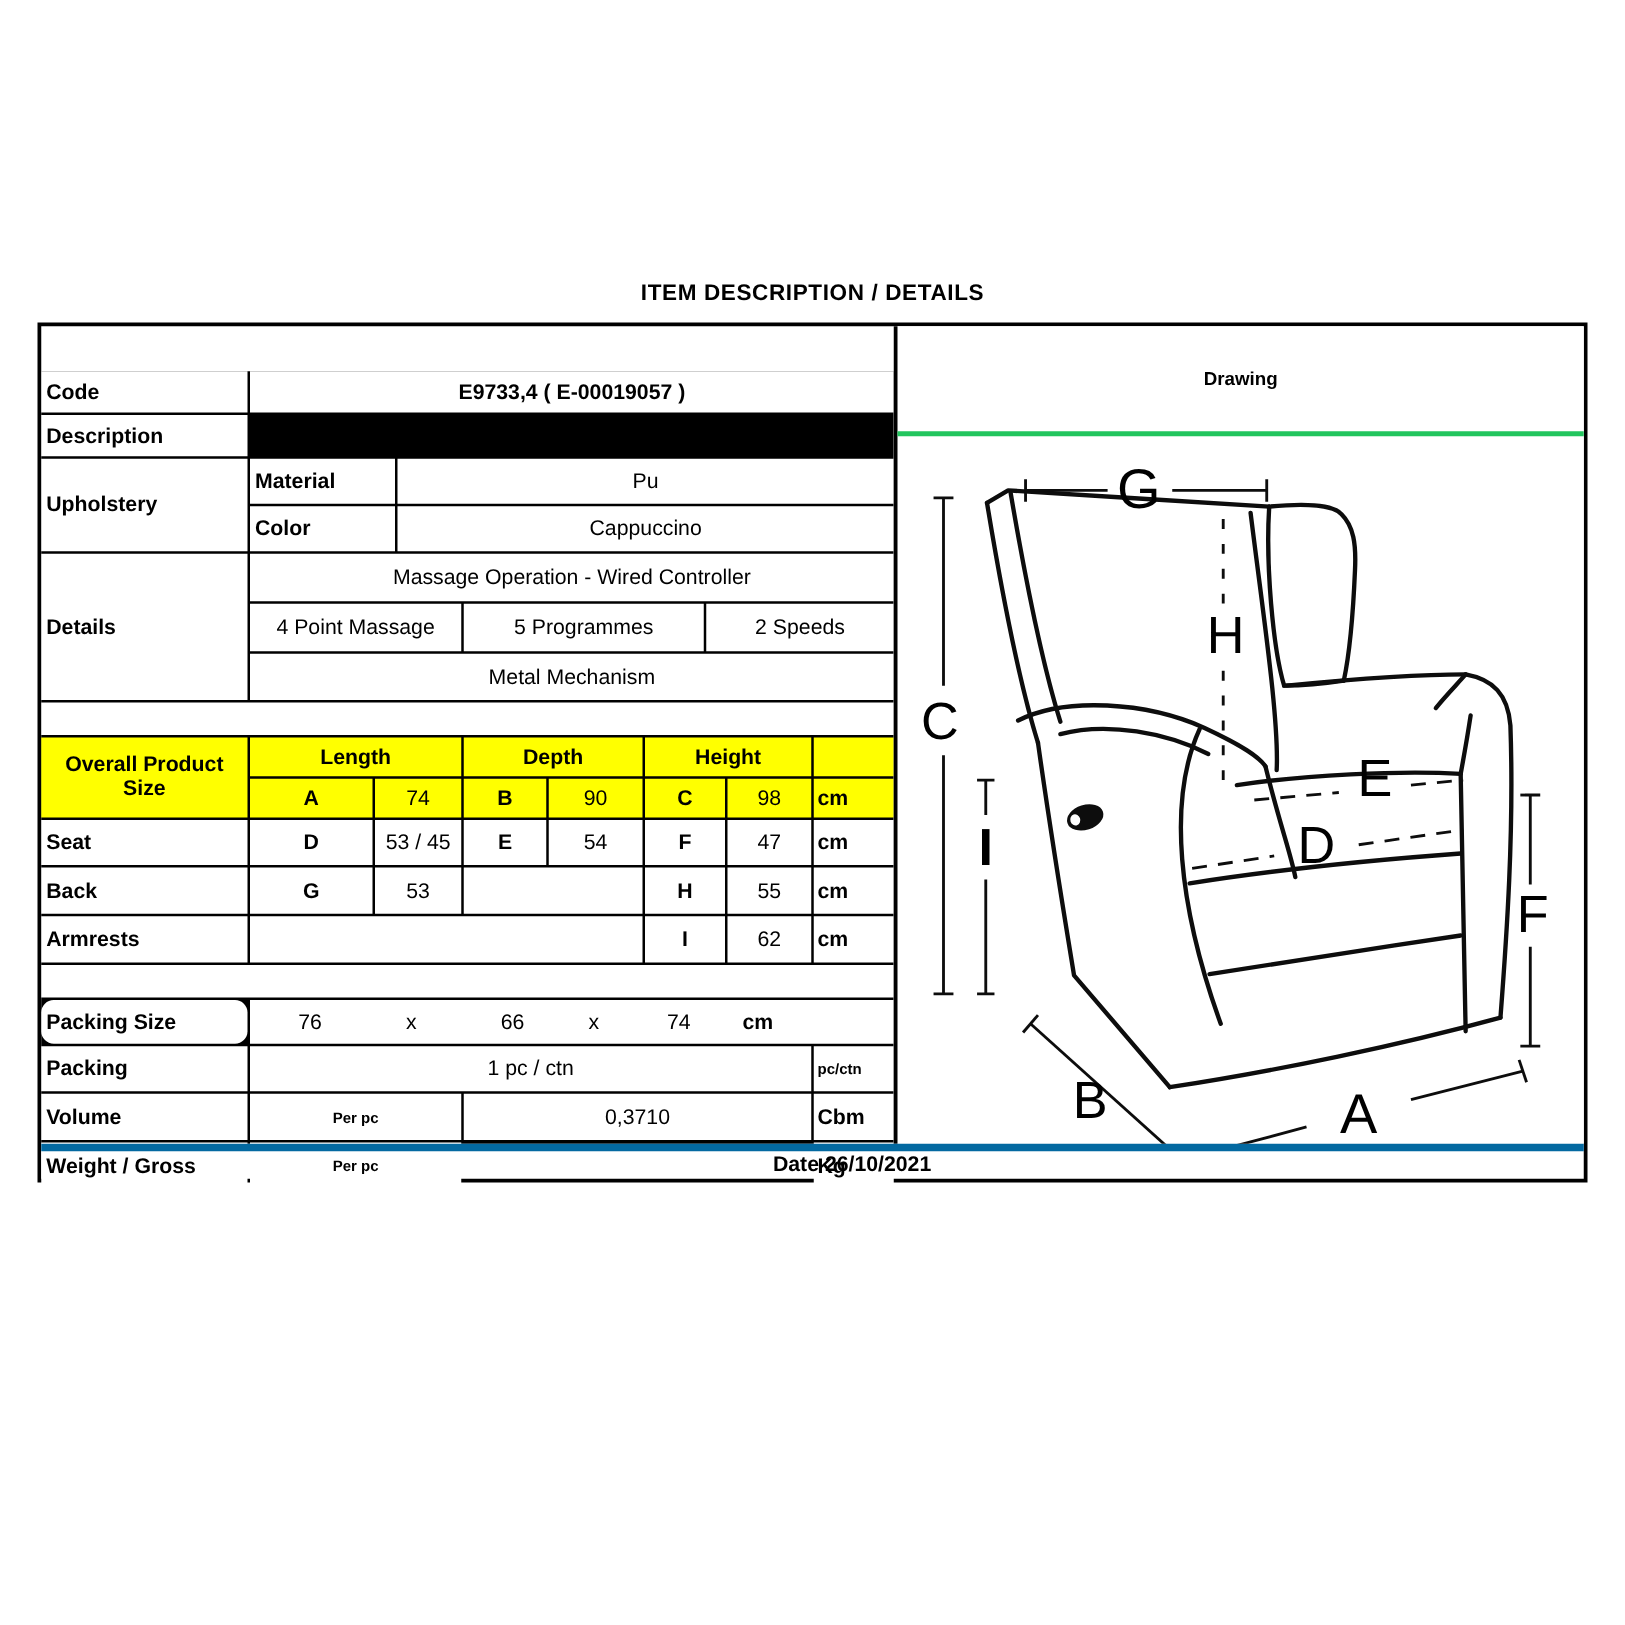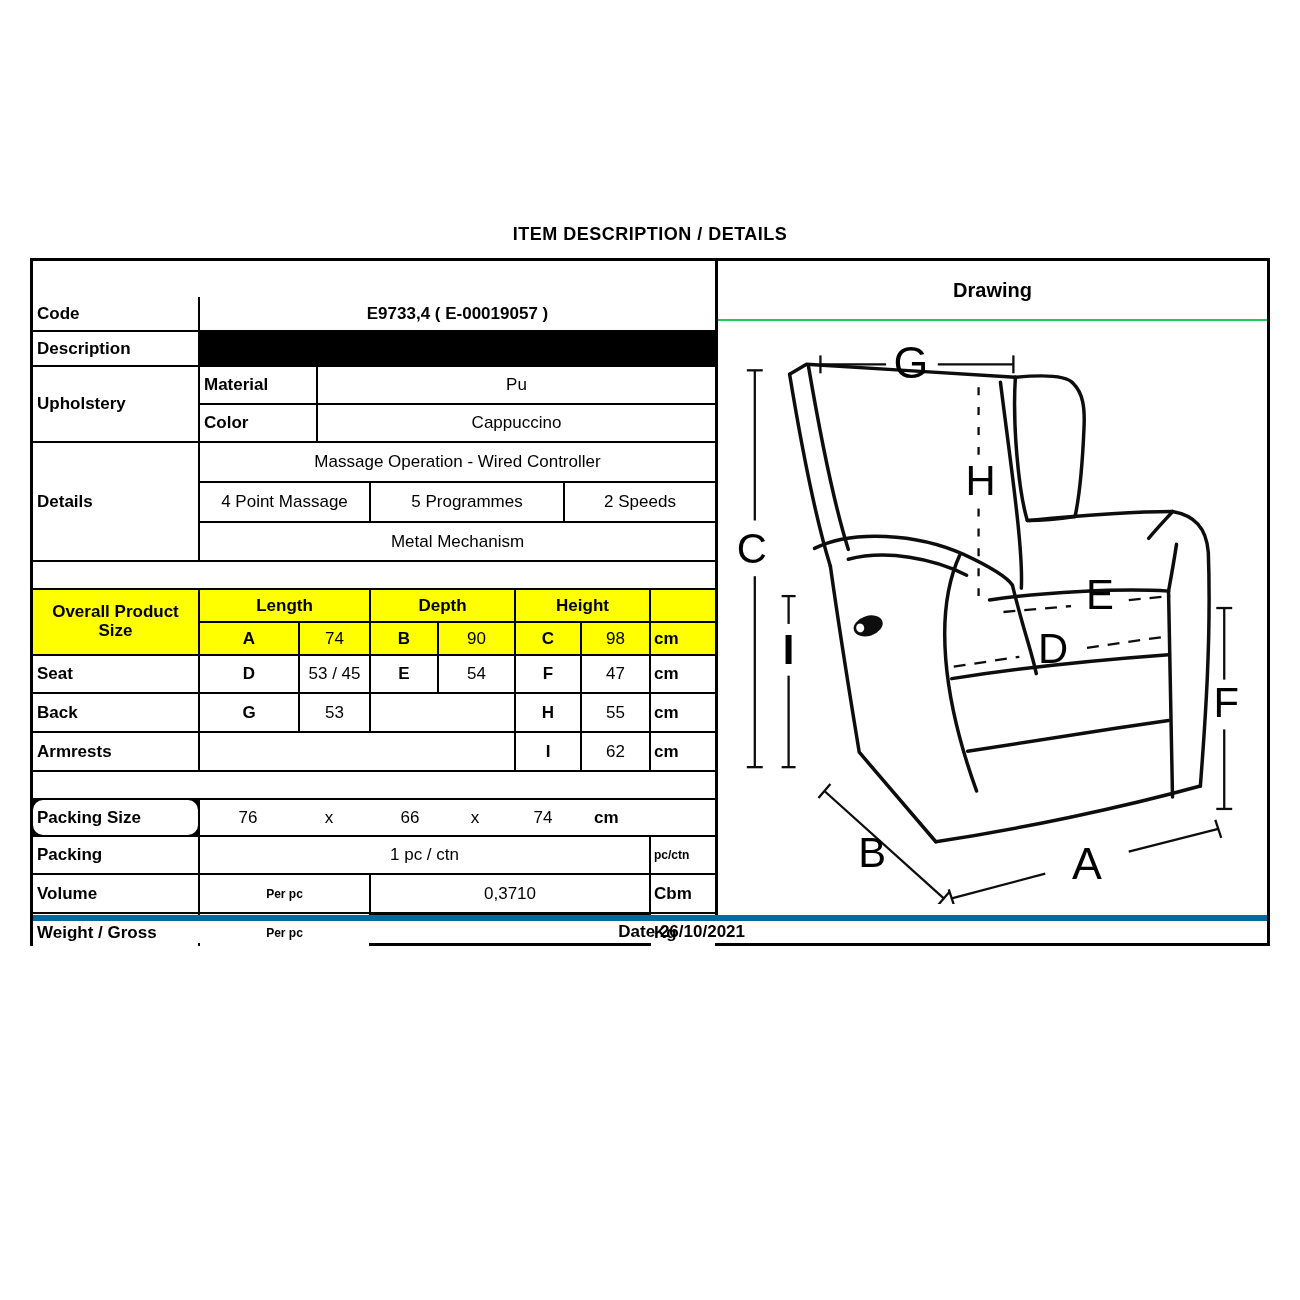--- a/index.html
+++ b/index.html
@@ -21,22 +21,22 @@
   .bold{font-weight:bold;}
   .sm{font-size:12px;}
   .yellow{background:#ffff00;}
   .unit{justify-content:flex-start;padding-left:3px;font-weight:bold;}
   .wrapc{white-space:normal;text-align:center;line-height:1.1;}
   
   .psrow{display:flex;align-items:center;width:100%;}
   .psrow span{display:inline-block;text-align:center;}
   
   .draw-col{flex:1;border-left:3px solid #000;display:flex;flex-direction:column;background:#fff;}
-  .draw-head{height:60px;flex:none;border-bottom:2px solid #22c55e;display:flex;
-             align-items:center;justify-content:center;font-size:20px;font-weight:bold;}
+  .draw-head{height:88px;flex:none;border-bottom:4px solid #22c55e;display:flex;
+             align-items:center;justify-content:center;font-size:15px;font-weight:bold;}
   .draw-area{flex:1;position:relative;overflow:hidden;}
   .draw-area svg{position:absolute;left:0;top:0;}
   
   .date-row{flex:1;border-top:6px solid #0369a1;display:flex;align-items:center;padding-left:34px;}
   .date-cell{width:682px;text-align:right;font-weight:bold;font-size:17px;padding-right:4px;}
   .dim-label{font-size:42px;fill:#000;font-family:"Liberation Sans","DejaVu Sans",sans-serif;}
   .dim-label-big{font-size:45px;fill:#000;font-family:"Liberation Sans","DejaVu Sans",sans-serif;}
 </style>
 </head>
 <body>

